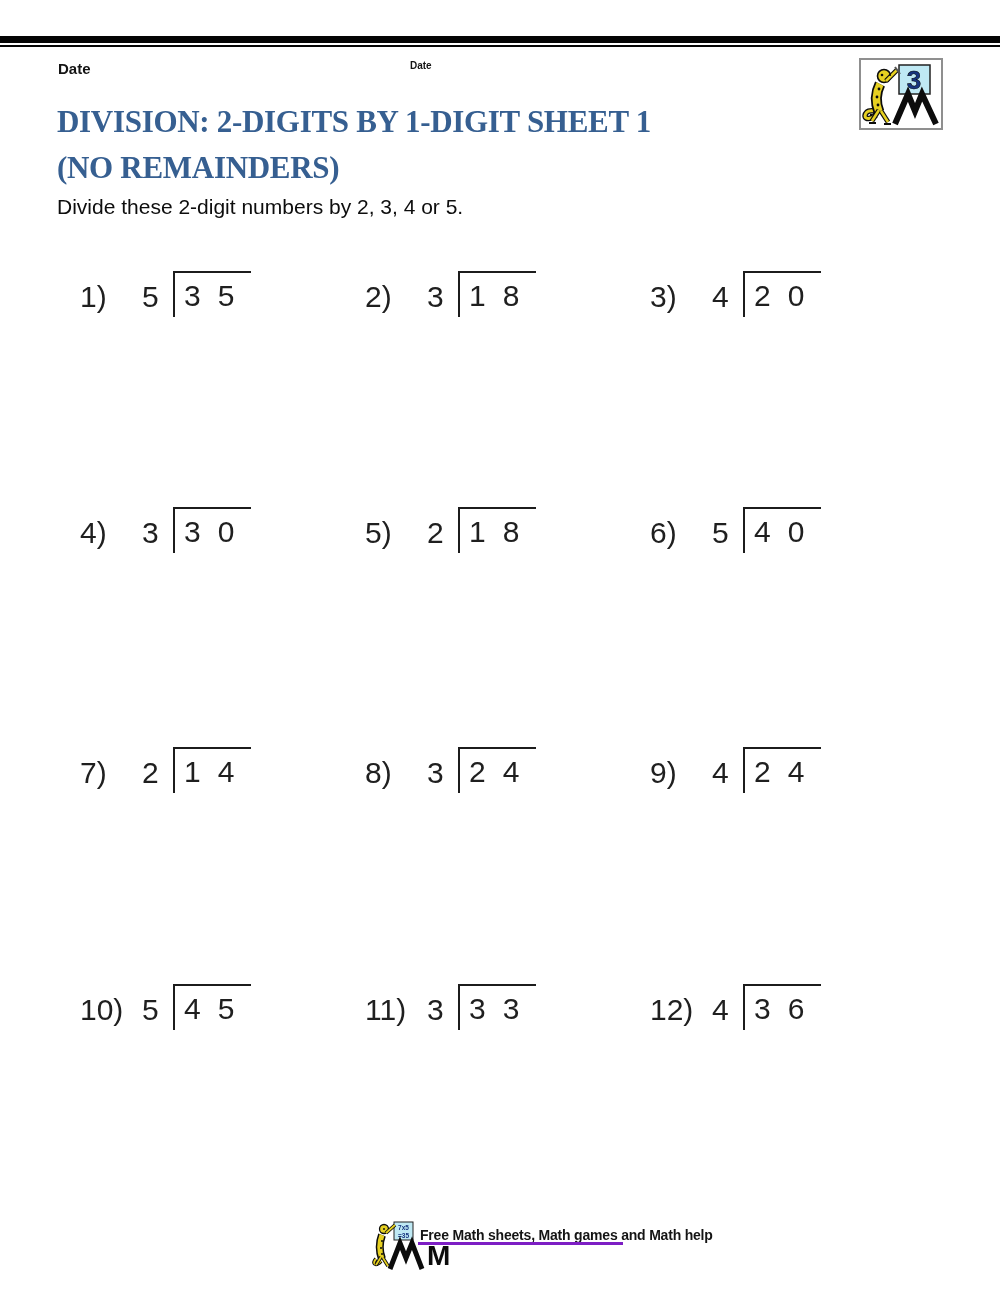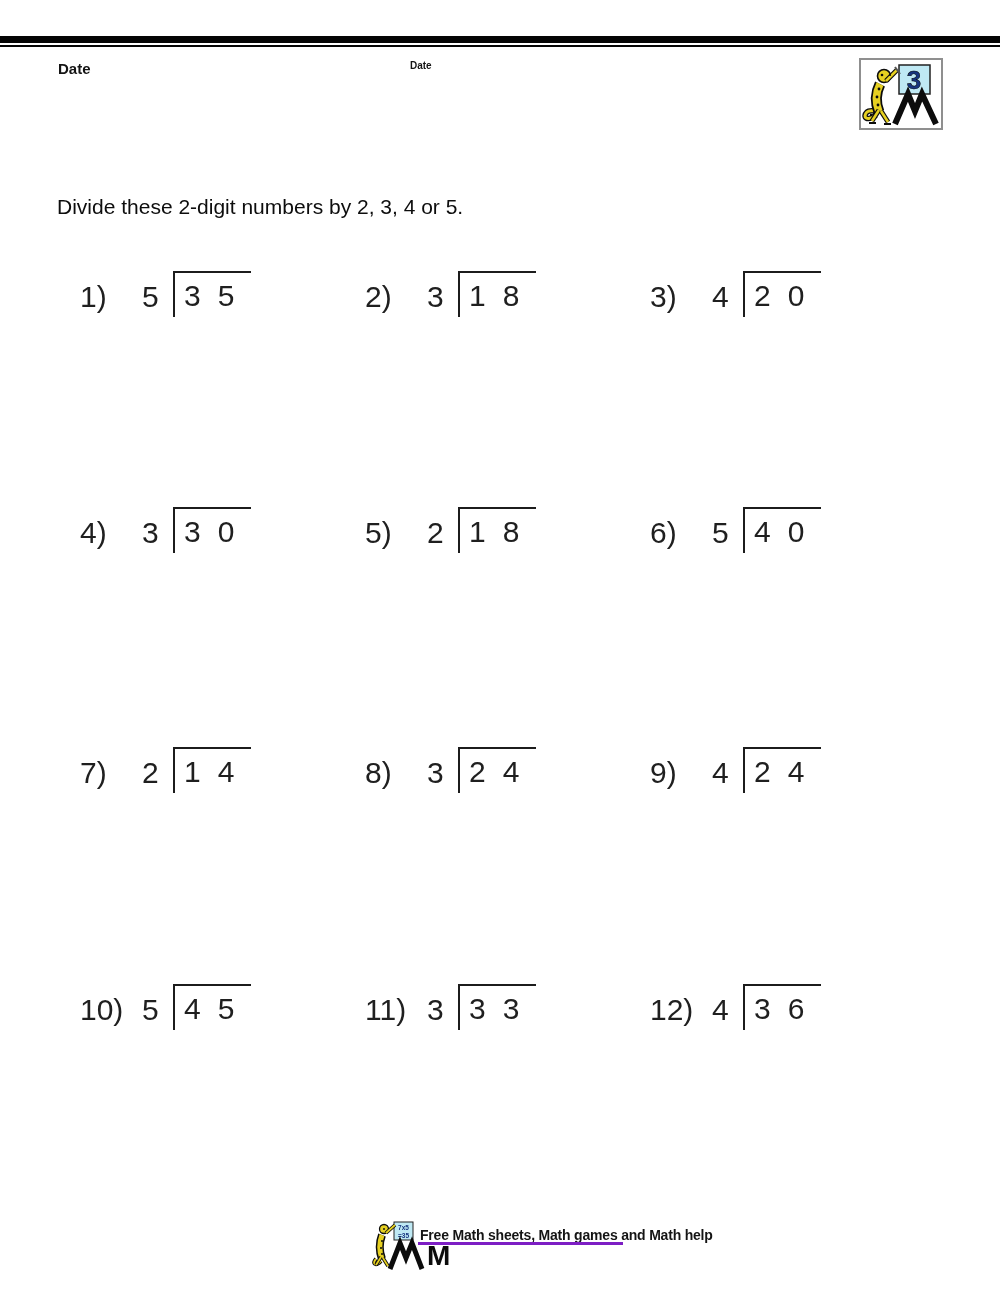--- a/index.html
+++ b/index.html
@@ -111,20 +111,22 @@
       <path d="M36,9 L41,16" stroke="#555555" stroke-width="2"></path>
       <circle cx="23" cy="17" r="1.3" fill="#0c0c0c"></circle>
       <circle cx="20" cy="31" r="1.4" fill="#0c0c0c"></circle>
       <circle cx="18" cy="39" r="1.4" fill="#0c0c0c"></circle>
       <circle cx="19" cy="47" r="1.4" fill="#0c0c0c"></circle>
       <circle cx="12" cy="57" r="1.2" fill="#0c0c0c"></circle>
       <circle cx="31" cy="17" r="1.1" fill="#0c0c0c"></circle>
     </g>
   </svg>
 
+  <div class="title">DIVISION: 2-DIGITS BY 1-DIGIT SHEET 1</div>
+  <div class="subtitle">(NO REMAINDERS)</div>
   <div class="instruction">Divide these 2-digit numbers by 2, 3, 4 or 5.</div>
 
   <div class="problem r1 c1">
     <span class="plabel">1)</span>
     <span class="pdivisor">5</span>
     <div class="bracket">
       <span class="dividend">35</span>
     </div>
   </div>
   <div class="problem r1 c2">

